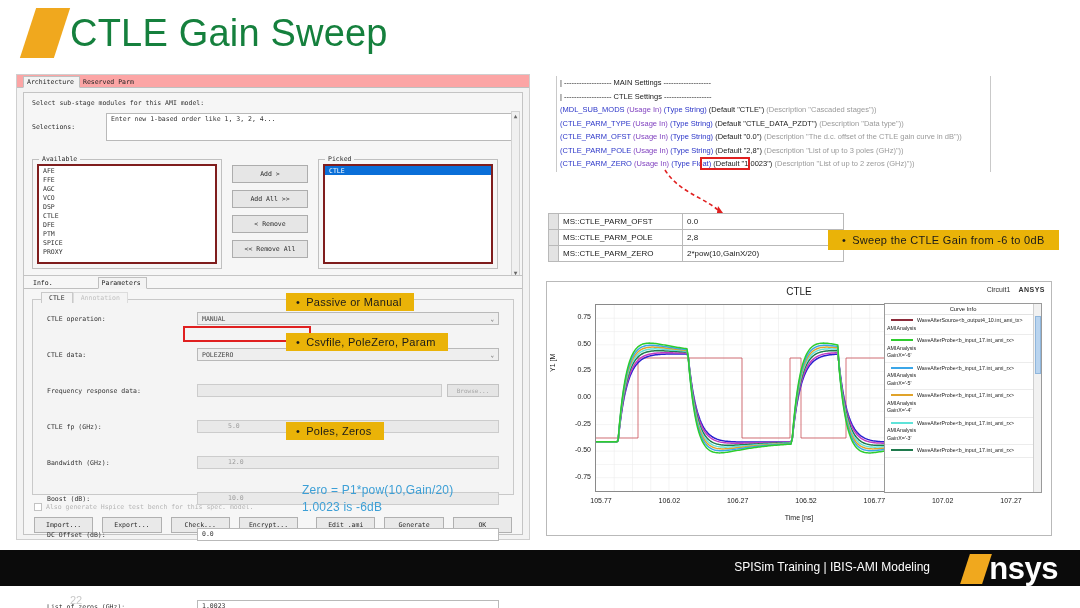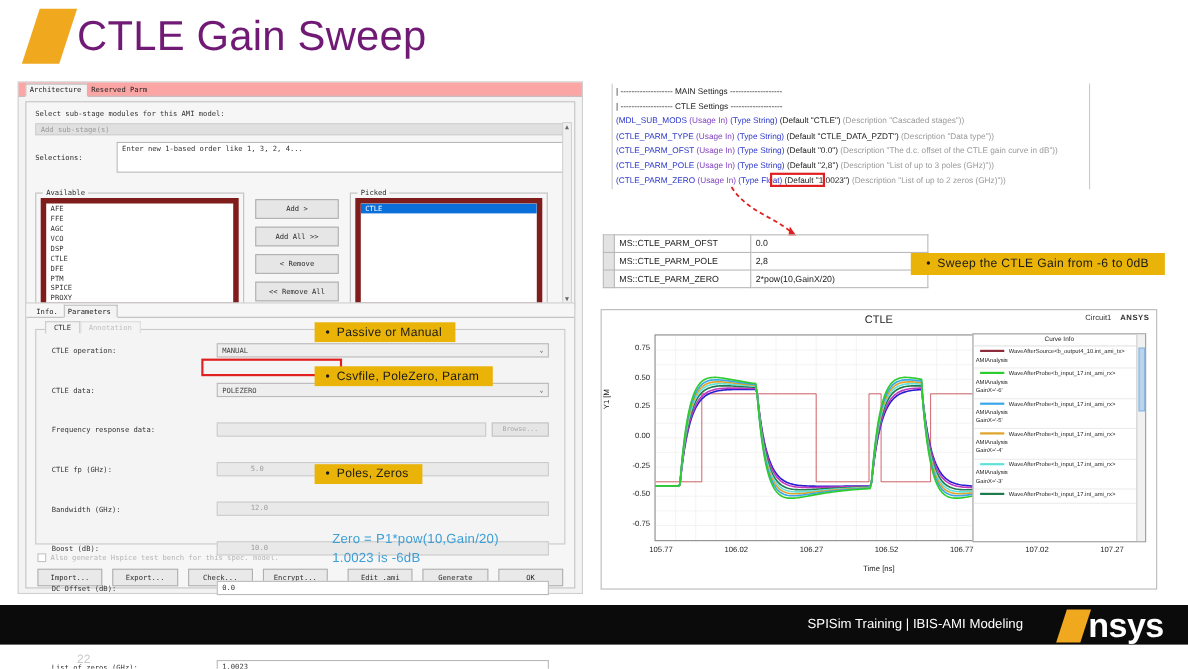--- a/index.html
+++ b/index.html
@@ -12,21 +12,21 @@
     overflow:hidden;
   }
   
   #slide-title-wrap { position:absolute; left:28px; top:8px; display:flex; align-items:center; }
   #title-slash {
     width:34px; height:50px; margin-right:8px;
     background:#F0A81E;
     transform: skewX(-18deg);
   }
   #slide-title {
-    font-size:38px; font-weight:400; color:#701a75;
+    font-size:38px; font-weight:400; color:#15803d;
     letter-spacing:0.2px; font-family:"Liberation Sans", sans-serif;
   }
   
   #left-dialog {
     position:absolute; left:16px; top:74px; width:514px; height:466px;
     background:#f3f3f3; border:1px solid #cfcfcf;
     font-family:"DejaVu Sans Mono", monospace; font-size:6.5px; color:#2b2b2b;
   }
   .tabstrip { height:13px; border-bottom:1px solid #bfbfbf; background:#fca5a5; padding-left:6px; display:flex; align-items:flex-end; }
   .tab { font-size:6.5px; padding:1px 5px 1px 3px; color:#222; }
@@ -35,21 +35,21 @@
   .field-label { font-size:6.5px; color:#333; }
   .gray-bar {
     background:#e0e0e0; border:1px solid #cfcfcf; height:11px;
     color:#9a9a9a; font-size:6.5px; padding:1px 4px; margin-top:5px;
   }
   .row { display:flex; align-items:center; margin-top:6px; }
   .row .lbl { width:74px; font-size:6.5px; }
   .txtbox { flex:1; background:#ffffff; border:1px solid #b9b9b9; height:28px; font-size:6.5px; padding:1px 4px; color:#333; }
   .groupbox { border:1px solid #c0c0c0; margin-top:8px; padding:4px; position:relative; }
   .groupbox > .gtitle { position:absolute; top:-5px; left:6px; background:#f6f6f6; padding:0 3px; font-size:6.5px; }
-  .listbox { background:#fff; border:5px solid #7f1d1d; height:100px; overflow:hidden; }
+  .listbox { background:#fff; border:2px solid #7f1d1d; height:100px; overflow:hidden; }
   .listbox .li { font-size:6.5px; padding:0.5px 4px; color:#333; }
   .listbox .li.sel { background:#0a6fd8; color:#fff; }
   .btncol { display:flex; flex-direction:column; gap:7px; }
   .dlgbtn {
     background:#e6e6e6; border:1px solid #adadad; font-size:6.5px;
     text-align:center; padding:4px 0; width:76px; color:#2b2b2b;
   }
   #scroll-right { position:absolute; right:2px; top:18px; width:9px; height:176px; background:#f0f0f0; border:1px solid #d2d2d2; }
   .scroll-arrow { font-size:6px; text-align:center; color:#666; }
   
@@ -139,21 +139,20 @@
 
 <div id="left-dialog">
 
   <div class="tabstrip">
     <div class="tab active">Architecture</div>
     <div class="tab">Reserved Parm</div>
   </div>
 
   <div id="arch-panel">
     <div class="field-label">Select sub-stage modules for this AMI model:</div>
-    <div class="gray-bar">Add sub-stage(s)</div>
 
     <div class="row">
       <div class="lbl">Selections:</div>
       <div class="txtbox">Enter new 1-based order like 1, 3, 2, 4...</div>
     </div>
 
     <div style="display:flex; gap:10px; margin-top:10px;">
       <div class="groupbox" style="width:190px;">
         <div class="gtitle">Available</div>
         <div class="listbox" id="available-list">
@@ -184,21 +183,21 @@
     </div>
 
     <div id="scroll-right">
       <div class="scroll-arrow">▲</div>
       <div style="height:150px;"></div>
       <div class="scroll-arrow">▼</div>
     </div>
   </div>
 
   <div id="params-panel">
-    <div class="tabstrip" style="border-bottom:1px solid #bfbfbf; background:#f6f6f6;">
+    <div class="tabstrip" style="border-bottom:1px solid #bfbfbf; background:#f6f6f6;gap:40px;">
       <div class="tab">Info.</div>
       <div class="tab active">Parameters</div>
     </div>
 
     <div id="params-inner">
       <div class="sub-tabs">
         <div class="sub-tab">CTLE</div>
         <div class="sub-tab dim">Annotation</div>
       </div>
       <div id="fields-host">

